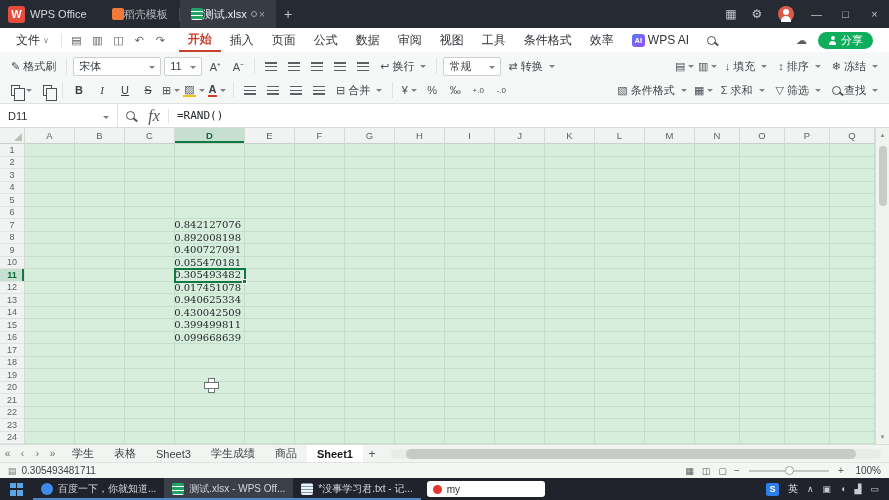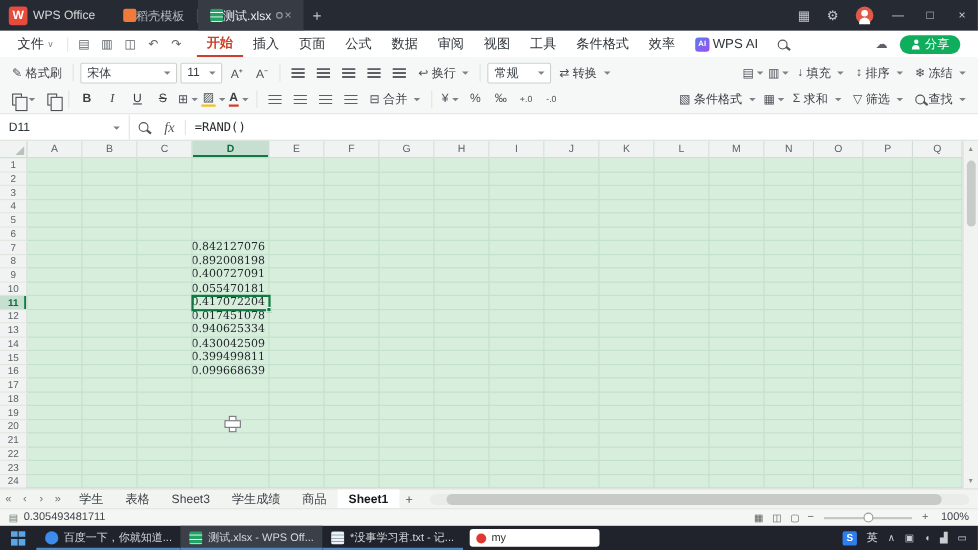--- a/index.html
+++ b/index.html
@@ -67,21 +67,21 @@
   .dup{width:9px;height:11px;border:1.2px solid #4a5056;background:#f6f8f7;position:relative;flex:none}
   .dup::before{content:'';position:absolute;left:2px;top:2px;width:9px;height:11px;border:1.2px solid #4a5056;background:#f6f8f7}
   .rspacer{flex:1}
   .small-num{font-size:8px;color:#4a5056}
 
   
   #formulabar{top:104px;height:24px;background:#fff;border-bottom:1px solid #d9ddd9;display:flex;align-items:center}
   #name-box{width:118px;height:100%;border-right:1px solid #e2e5e3;display:flex;align-items:center;padding:0 8px;font-size:11px;color:#2e3338}
   #name-box .dd{margin-left:auto}
   .fb-ic{width:24px;display:flex;justify-content:center;align-items:center}
-  #fx{font-family:"Liberation Serif",serif;font-style:italic;font-size:13px;color:#555;width:24px;text-align:center}
+  #fx{font-family:"Liberation Serif",serif;font-style:italic;font-size:16px;color:#555;width:24px;text-align:center}
   .fb-div{width:1px;height:14px;background:#e2e5e3;margin:0 2px}
   #formula-text{font-family:"DejaVu Sans Mono",monospace;font-size:11px;color:#24282c;padding-left:6px}
 
   
   #sheet{top:128px;height:316px;background:#d7eedd}
   #col-headers{display:flex;height:16px;width:875px}
   .corner{width:25px;height:16px;background:#f0f3f1;border-right:1px solid #cfd8d1;border-bottom:1px solid #c8d2cb;position:relative;flex:none}
   .corner::after{content:'';position:absolute;right:2px;bottom:2px;border-style:solid;border-width:0 0 8px 8px;border-color:transparent transparent #b9c2bb transparent}
   .col-h{height:16px;background:#f0f3f1;border-right:1px solid #d3dcd5;border-bottom:1px solid #c8d2cb;font-size:9.5px;color:#5c6268;display:flex;align-items:center;justify-content:center;flex:none}
   .col-h.sel{background:#c7dfd0;color:#0c6b3c;font-weight:bold;box-shadow:inset 0 -2px 0 #0f7b43}
@@ -613,21 +613,21 @@
           <div class="g-cell" style="width: 45px;"></div>
           <div class="g-cell" style="width: 45px;"></div>
           <div class="g-cell" style="width: 45px;"></div>
           <div class="g-cell" style="width: 45px;"></div>
         </div>
         <div class="g-row">
           <div class="row-h sel">11</div>
           <div class="g-cell" style="width: 50px;"></div>
           <div class="g-cell" style="width: 50px;"></div>
           <div class="g-cell" style="width: 50px;"></div>
-          <div class="g-cell num" style="width: 70px;">0.417072204</div>
+          <div class="g-cell num" style="width: 70px;">0.305493482</div>
           <div class="g-cell" style="width: 50px;"></div>
           <div class="g-cell" style="width: 50px;"></div>
           <div class="g-cell" style="width: 50px;"></div>
           <div class="g-cell" style="width: 50px;"></div>
           <div class="g-cell" style="width: 50px;"></div>
           <div class="g-cell" style="width: 50px;"></div>
           <div class="g-cell" style="width: 50px;"></div>
           <div class="g-cell" style="width: 50px;"></div>
           <div class="g-cell" style="width: 50px;"></div>
           <div class="g-cell" style="width: 45px;"></div>

